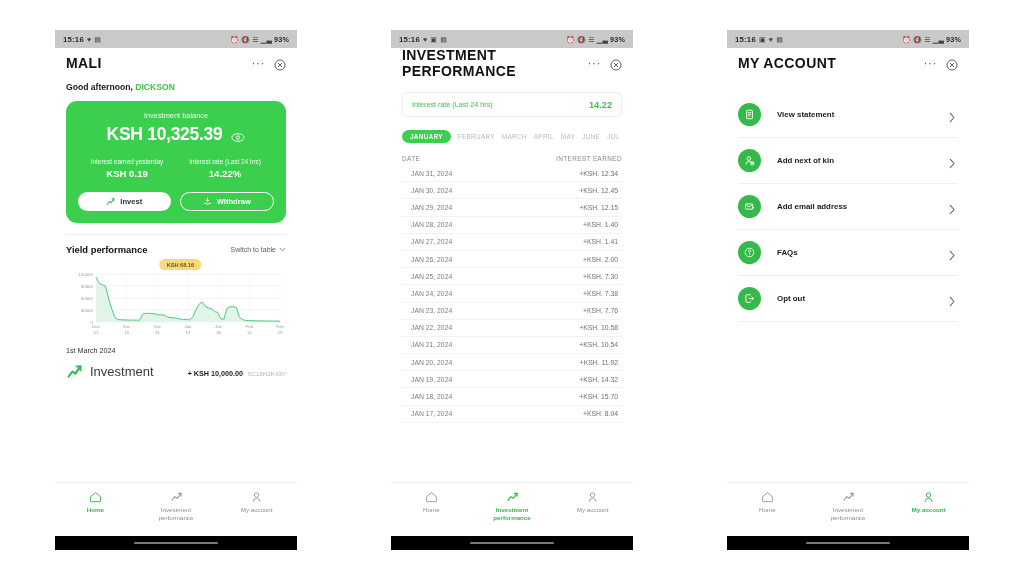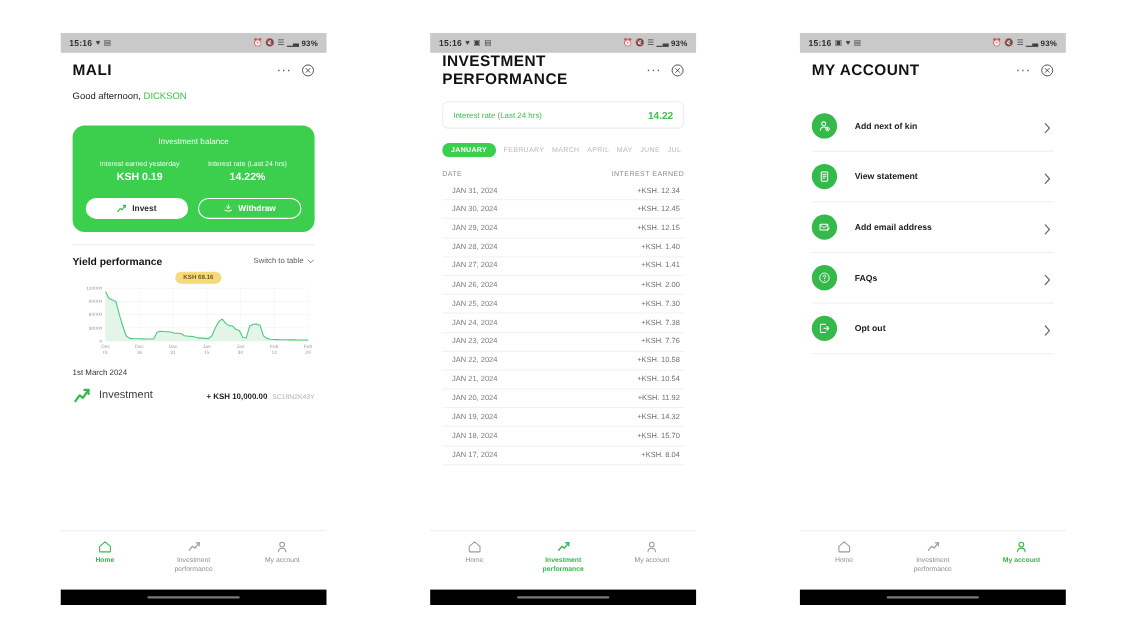--- a/index.html
+++ b/index.html
@@ -61,22 +61,22 @@
 
   
   .screen {
     flex: 1 1 auto;
     padding: 0 11px;
     overflow: hidden;
     position: relative;
   }
 
   .greeting {
-    font-size: 8.6px; font-weight: 400; color: #1a1a1a;
-    margin: 4px 0 22px 0;
+    font-size: 8.6px; font-weight: 700; color: #1a1a1a;
+    margin: 4px 0 9px 0;
   }
   .greeting .name { color: #3fc24a; }
 
   
   .balance-card {
     background: #3ccf4e;
     border-radius: 11px;
     padding: 10px 12px 12px 12px;
     color: #ffffff;
     text-align: center;
@@ -130,21 +130,21 @@
     margin-top: 10px;
   }
   .tx-title { font-size: 9.4px; font-weight: 700; color: #111; }
   .view-all {
     font-size: 7.6px; font-weight: 700; color: #2fae3c;
     text-decoration: underline;
   }
   .tx-date { font-size: 7.2px; color: #333; margin-top: 9px; }
   .tx-row { display: flex; align-items: center; margin-top: 7px; }
   .tx-ico { width: 17px; height: 17px; flex: none; margin-right: 7px; }
-  .tx-name { font-size: 10px; color: #3a3a3a; flex: 1; }
+  .tx-name { font-size: 13px; color: #3a3a3a; flex: 1; }
   .tx-right { text-align: right; }
   .tx-amt { font-size: 7.2px; font-weight: 700; color: #1c1c1c; margin-left: 24px; }
   .tx-ref { font-size: 6.2px; color: #b4b4b4; margin-top: 2px; }
 
   
   .rate-box {
     margin-top: 14px;
     border: 1px solid #ececec;
     border-radius: 5px;
     height: 25px;
@@ -258,20 +258,29 @@
 
     <div class="screen">
 
       <div class="greeting">
         <span>Good afternoon,</span>
         <span class="name">DICKSON</span>
       </div>
 
       <div class="balance-card">
         <div class="bal-label">Investment balance</div>
+        <div class="bal-row">
+          <span class="bal-amount">KSH 10,325.39</span>
+          <span class="eye">
+            <svg viewBox="0 0 24 16" width="14" height="11">
+                <ellipse cx="12" cy="8" rx="10.5" ry="6.5" fill="none" stroke="#fff" stroke-width="1.5"></ellipse>
+                <circle cx="12" cy="8" r="2.8" fill="none" stroke="#fff" stroke-width="1.5"></circle>
+              </svg>
+          </span>
+        </div>
         <div class="stats">
           <div class="stat">
             <div class="stat-label">Interest earned yesterday</div>
             <div class="stat-val">KSH 0.19</div>
           </div>
           <div class="stat">
             <div class="stat-label">Interest rate (Last 24 hrs)</div>
             <div class="stat-val">14.22%</div>
           </div>
         </div>
@@ -571,42 +580,42 @@
         </span>
       </div>
     </div>
 
     <div class="screen">
       <div class="acct-list">
 
         <div class="acct-row">
           <span class="acct-ico">
             <svg viewBox="0 0 20 20" width="13" height="13">
+                <rect x="5.5" y="3.5" width="9" height="13" rx="1.2" fill="none" stroke="#fff" stroke-width="1.4"></rect>
+                <path d="M7.8 7 H12.2 M7.8 9.6 H12.2 M7.8 12.2 H10.6" stroke="#fff" stroke-width="1.3" stroke-linecap="round"></path>
+              </svg>
+          </span>
+          <span class="acct-lbl">View statement</span>
+          <span class="chev">
+            <svg viewBox="0 0 10 16" width="8" height="11">
+                <path d="M2.5 2 L8 8 L2.5 14" fill="none" stroke="#2a2a2a" stroke-width="1.6" stroke-linecap="round" stroke-linejoin="round"></path>
+              </svg>
+          </span>
+        </div>
+
+        <div class="acct-row">
+          <span class="acct-ico">
+            <svg viewBox="0 0 20 20" width="13" height="13">
                 <circle cx="9" cy="7" r="2.8" fill="none" stroke="#fff" stroke-width="1.4"></circle>
                 <path d="M4.4 16 Q4.4 11.5 9 11.5 Q11.4 11.5 12.8 12.7" fill="none" stroke="#fff" stroke-width="1.4" stroke-linecap="round"></path>
                 <circle cx="14.3" cy="14.3" r="2.6" fill="none" stroke="#fff" stroke-width="1.2"></circle>
                 <path d="M14.3 13 V15.6 M13 14.3 H15.6" stroke="#fff" stroke-width="1.1" stroke-linecap="round"></path>
               </svg>
           </span>
           <span class="acct-lbl">Add next of kin</span>
-          <span class="chev">
-            <svg viewBox="0 0 10 16" width="8" height="11">
-                <path d="M2.5 2 L8 8 L2.5 14" fill="none" stroke="#2a2a2a" stroke-width="1.6" stroke-linecap="round" stroke-linejoin="round"></path>
-              </svg>
-          </span>
-        </div>
-
-        <div class="acct-row">
-          <span class="acct-ico">
-            <svg viewBox="0 0 20 20" width="13" height="13">
-                <rect x="5.5" y="3.5" width="9" height="13" rx="1.2" fill="none" stroke="#fff" stroke-width="1.4"></rect>
-                <path d="M7.8 7 H12.2 M7.8 9.6 H12.2 M7.8 12.2 H10.6" stroke="#fff" stroke-width="1.3" stroke-linecap="round"></path>
-              </svg>
-          </span>
-          <span class="acct-lbl">View statement</span>
           <span class="chev">
             <svg viewBox="0 0 10 16" width="8" height="11">
                 <path d="M2.5 2 L8 8 L2.5 14" fill="none" stroke="#2a2a2a" stroke-width="1.6" stroke-linecap="round" stroke-linejoin="round"></path>
               </svg>
           </span>
         </div>
 
         <div class="acct-row">
           <span class="acct-ico">
             <svg viewBox="0 0 20 20" width="13" height="13">

